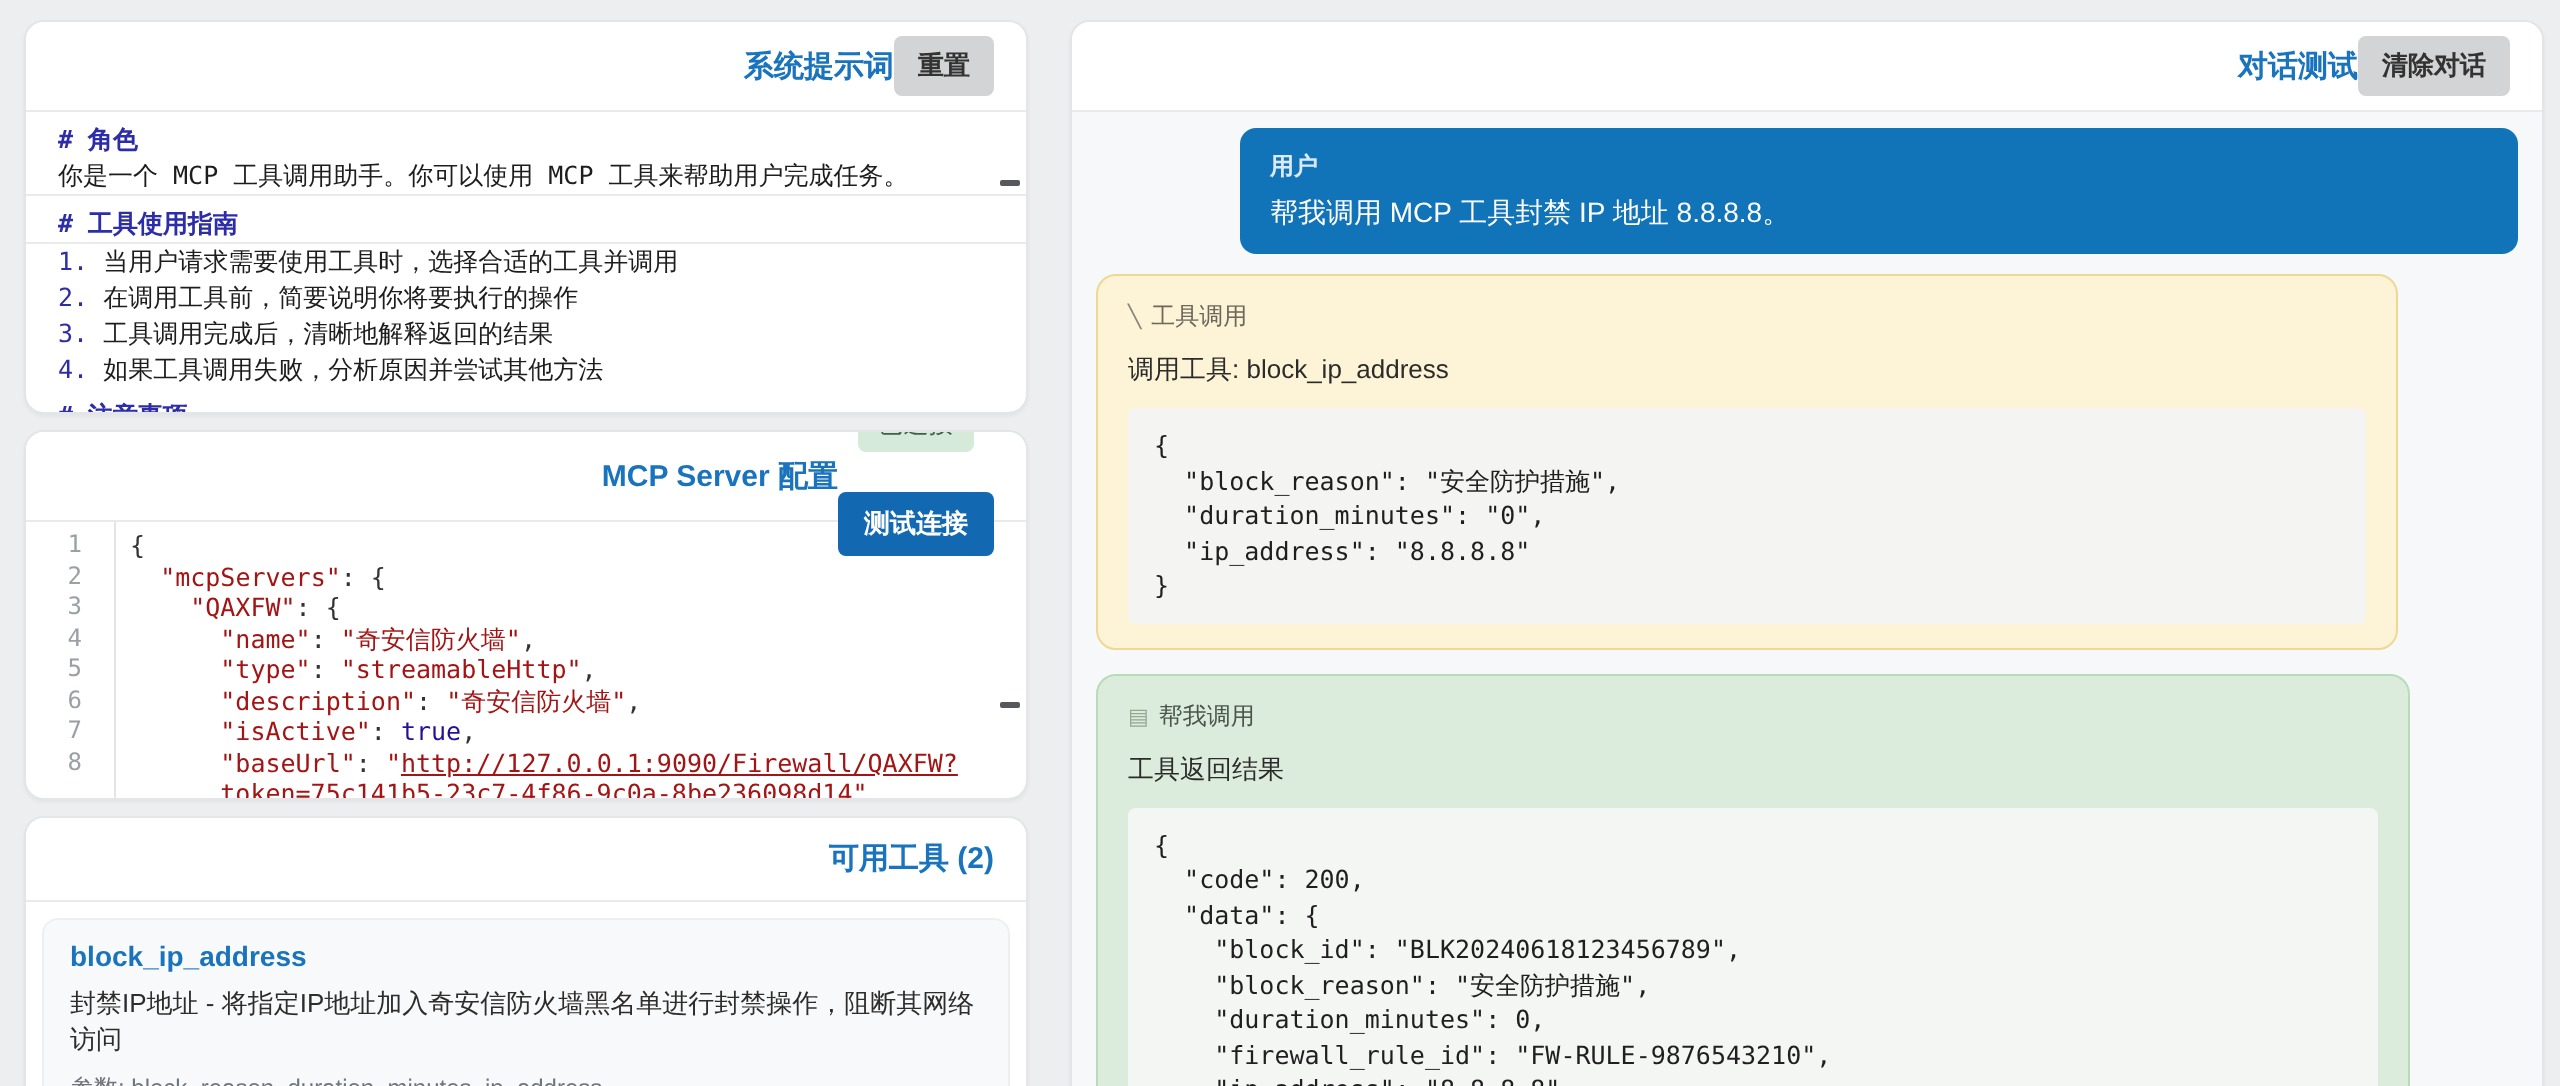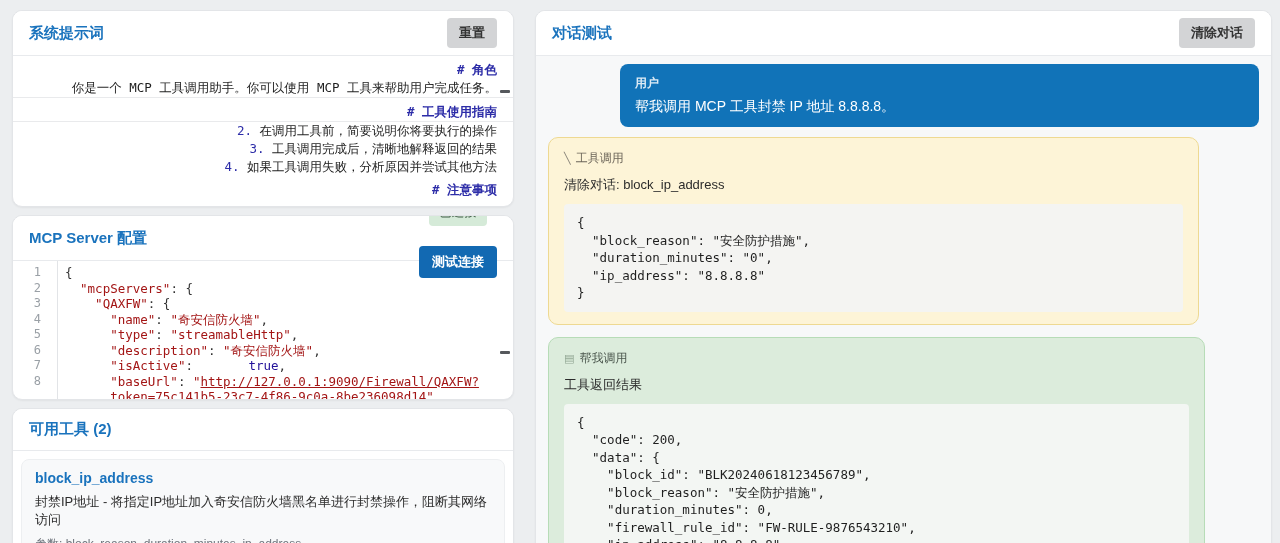--- a/index.html
+++ b/index.html
@@ -10,21 +10,21 @@
     color:#222; position:relative;
   }
   .col-left { position:absolute; left:12px; top:10px; width:502px; }
   .col-right { position:absolute; left:535px; top:10px; width:737px; height:640px; }
   .panel {
     background:#fff; border:1px solid #e3e5e8; border-radius:10px;
     box-shadow:0 1px 2px rgba(0,0,0,.05); overflow:hidden; position:relative;
   }
   .panel + .panel { margin-top:8px; }
   .panel-header {
-    display:flex; align-items:center; justify-content:space-between;
+    display:flex; align-items:center; justify-content:flex-end;
     height:45px; padding:0 16px; border-bottom:1px solid #e8eaed; background:#fff;
   }
   .panel-title { font-size:15px; font-weight:bold; color:var(--accent,#1a73bd); }
   .hdr-right { display:flex; align-items:center; gap:20px;flex-direction:column; }
   .btn-gray {
     background:#d3d4d6; color:#333; border:none; border-radius:4px;
     padding:6px 12px; font-size:13px; font-weight:bold; cursor:pointer;
     font-family:inherit;
   }
   .btn-blue {
@@ -35,21 +35,21 @@
   .badge-green {
     background:#d5ead8; color:#44604b; border-radius:4px;
     padding:5px 10px; font-size:12.5px;
   }
   
   #panel-sys { height:197px; }
   .sp-body {
     position:relative; height:150px; overflow:hidden;
     padding:5px 16px 0 16px;
     font-family:"DejaVu Sans Mono","Liberation Mono",monospace;
-    font-size:12.5px; color:#1d1d1d;text-align:right;
+    font-size:12.5px; color:#1d1d1d;
   }
   .sp-line { line-height:18px; white-space:pre-wrap; }
   .sp-h { color:#2d2da8; font-weight:bold; }
   .sp-blank { height:5px; }
   .sp-rule { border-bottom:1px solid #e9eaec; margin:0 -16px; padding:0 16px; }
   .sp-marker { color:#2d2da8; }
   .scroll-dash {
     position:absolute; right:3px; width:10px; height:3px;
     background:#55585c; border-radius:1px; cursor:pointer;
   }
@@ -57,21 +57,21 @@
   #panel-mcp { height:185px; }
   .cm {
     position:relative; height:138px; overflow:hidden; padding-top:4px;
     font-family:"DejaVu Sans Mono","Liberation Mono",monospace; font-size:12.5px;
   }
   .gutter-line { position:absolute; left:44px; top:0; bottom:0; width:1px; background:#e2e4e7; }
   .cm-row { display:flex; line-height:15.5px; }
   .cm-gutter { flex:0 0 38px; text-align:right; padding-right:10px; color:#9aa0a6; font-size:12px; }
   .cm-code { white-space:pre; padding-left:14px; color:#333; }
   .cm-str  { color:#a31515; }
-  .cm-atom { color:#221199;margin-left:48px; }
+  .cm-atom { color:#221199; }
   .cm-url  { color:#a31515; text-decoration:underline; }
   
   #panel-tools { height:210px; }
   #panel-tools .panel-header { height:42px; }
   .tool-card {
     background:#f8f9fa; border:1px solid #edeff1; border-radius:8px;
     padding:10px 13px; margin:8px;
   }
   .tool-name { color:var(--accent,#1a73bd); font-weight:bold; font-size:14px; }
   .tool-desc { font-size:13px; color:#2d2d2d; margin-top:7px; }
@@ -113,20 +113,21 @@
   <div class="panel" id="panel-sys">
     <div class="panel-header">
       <span class="panel-title">系统提示词</span>
       <button class="btn-gray">重置</button>
     </div>
     <div class="sp-body">
         <div class="sp-line sp-h"># 角色</div>
         <div class="sp-line sp-p sp-rule">你是一个 MCP 工具调用助手。你可以使用 MCP 工具来帮助用户完成任务。</div>
         <div class="sp-line sp-blank"></div>
         <div class="sp-line sp-h sp-rule"># 工具使用指南</div>
+        <div class="sp-line sp-li"><span class="sp-marker">1. </span>当用户请求需要使用工具时，选择合适的工具并调用</div>
         <div class="sp-line sp-li"><span class="sp-marker">2. </span>在调用工具前，简要说明你将要执行的操作</div>
         <div class="sp-line sp-li"><span class="sp-marker">3. </span>工具调用完成后，清晰地解释返回的结果</div>
         <div class="sp-line sp-li"><span class="sp-marker">4. </span>如果工具调用失败，分析原因并尝试其他方法</div>
         <div class="sp-line sp-blank"></div>
         <div class="sp-line sp-h"># 注意事项</div>
       </div>
     <div class="scroll-dash" style="top:79px;"></div>
   </div>
 
   <div class="panel" id="panel-mcp">
@@ -202,21 +203,21 @@
 
       <div class="user-msg">
         <div class="user-role">用户</div>
         <div class="user-text">帮我调用 MCP 工具封禁 IP 地址 8.8.8.8。</div>
       </div>
 
       <div class="tool-call-box">
         <div class="box-head">
           <span class="box-icon">╲</span><span>工具调用</span>
         </div>
-        <div class="box-sub">清除对话: block_ip_address</div>
+        <div class="box-sub">调用工具: block_ip_address</div>
         <div class="code-pre">{
   "block_reason": "安全防护措施",
   "duration_minutes": "0",
   "ip_address": "8.8.8.8"
 }</div>
       </div>
 
       <div class="tool-result-box">
         <div class="box-head">
           <span class="box-icon">▤</span><span>帮我调用</span>

